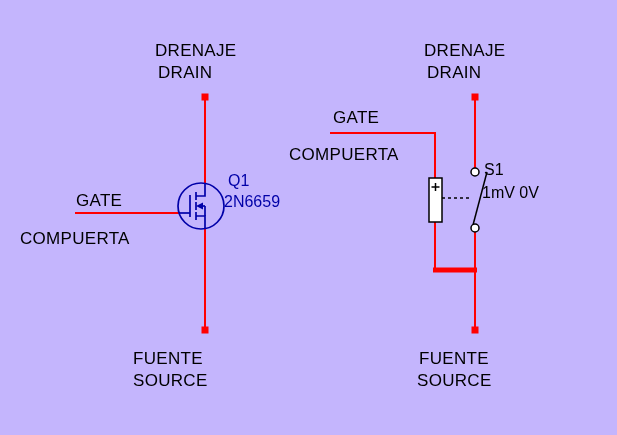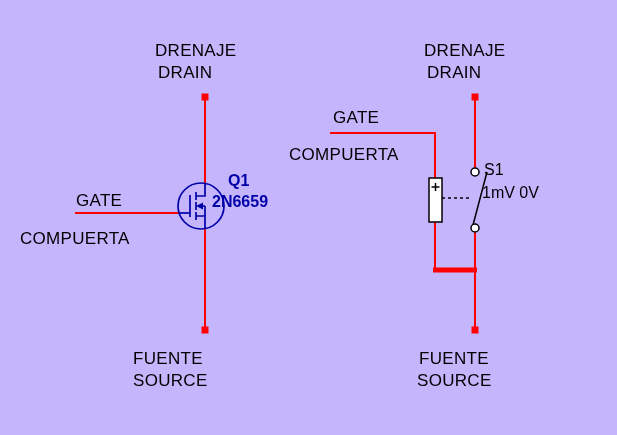--- a/index.html
+++ b/index.html
@@ -23,21 +23,21 @@
   .lbl {
     position: absolute;
     font-size: 17px;
     color: #000000;
     white-space: nowrap;
     line-height: 1.1;
     letter-spacing: 0.3px;
   }
   .lbl.blue {
     color: #0000a8;
-    font-weight: bold;
+    font-weight: normal;
     font-size: 16px;
     letter-spacing: 0;
   }
   .lbl.bold {
     font-weight: normal;
     font-size: 16px;
     letter-spacing: 0;
   }
 </style>
 </head>
@@ -93,21 +93,21 @@
       <circle cx="475" cy="172" r="4" fill="#ffffff"></circle>
       <circle cx="475" cy="228" r="4" fill="#ffffff"></circle>
     </g>
   </svg>
 
   <div class="lbl" style="left:155px; top:42px">DRENAJE</div>
   <div class="lbl" style="left:158px; top:64px">DRAIN</div>
   <div class="lbl" style="left:76px;  top:192px">GATE</div>
   <div class="lbl" style="left:20px;  top:230px">COMPUERTA</div>
   <div class="lbl blue" style="left:228px; top:172px">Q1</div>
-  <div class="lbl blue" style="left:212px; top:193px">2N6659</div>
+  <div class="lbl blue" style="left:224px; top:193px">2N6659</div>
   <div class="lbl" style="left:133px; top:350px">FUENTE</div>
   <div class="lbl" style="left:133px; top:372px">SOURCE</div>
 
   <div class="lbl" style="left:424px; top:42px">DRENAJE</div>
   <div class="lbl" style="left:427px; top:64px">DRAIN</div>
   <div class="lbl" style="left:333px; top:109px">GATE</div>
   <div class="lbl" style="left:289px; top:146px">COMPUERTA</div>
   <div class="lbl bold" style="left:484px; top:161px">S1</div>
   <div class="lbl bold" style="left:482px; top:184px">1mV 0V</div>
   <div class="lbl" style="left:419px; top:350px">FUENTE</div>

